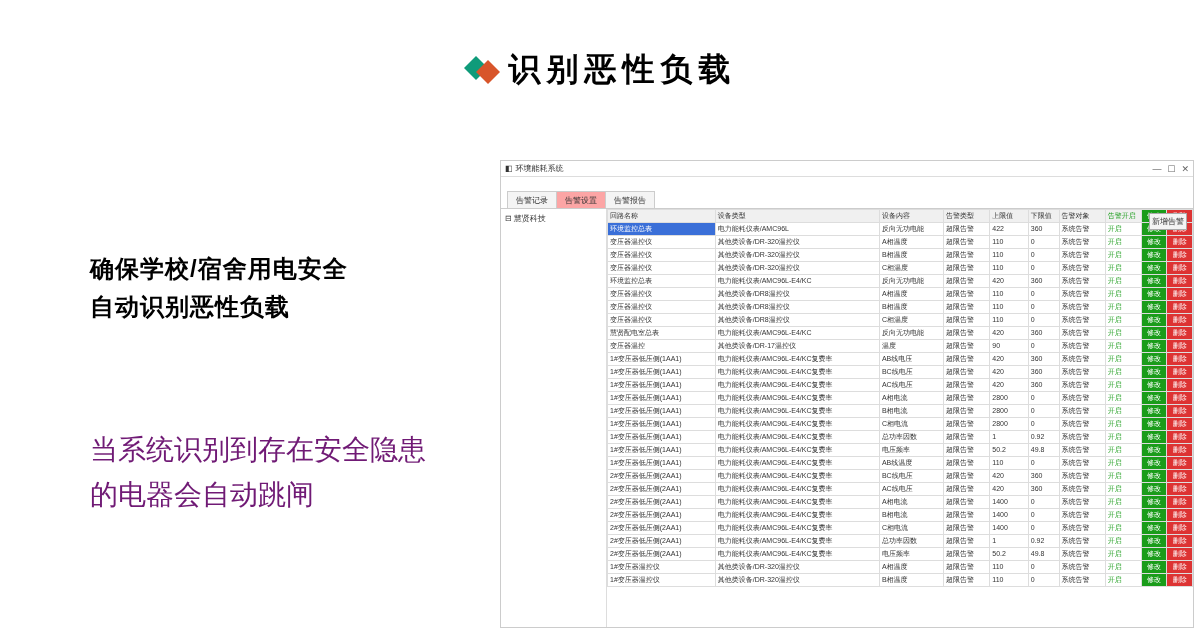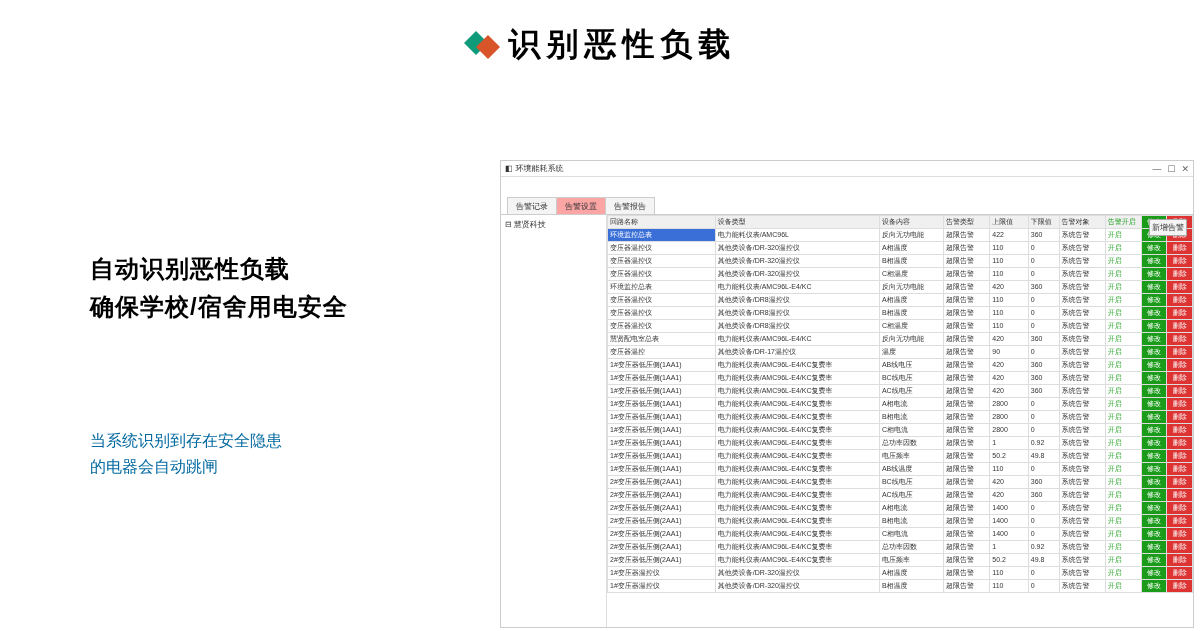--- a/index.html
+++ b/index.html
@@ -1,36 +1,36 @@
 <!DOCTYPE html>
 <html><head>
 <meta charset="utf-8">
 <style>
 *{margin:0;padding:0;box-sizing:border-box}
 body{width:1200px;height:631px;background:#fff;font-family:"Microsoft YaHei",Arial,sans-serif;position:relative;overflow:hidden}
-.hero{display:flex;align-items:center;justify-content:center;gap:5px;padding-top:23px;padding-bottom:24px}
+.hero{display:flex;align-items:center;justify-content:center;gap:5px;padding-top:48px;padding-bottom:24px}
 .logo{width:40px;height:40px;position:relative}
 .logo svg{width:40px;height:40px}
 .hero-title{font-size:32px;font-weight:700;letter-spacing:6px;color:#000}
 .left{position:absolute;left:90px;top:250px;width:360px}
 .sub1{font-size:24px;font-weight:700;color:#000;line-height:1.6;letter-spacing:1px}
-.sub2{position:absolute;left:90px;top:428px;font-size:16px;color:#0369a1;line-height:1.6;width:340px}
+.sub2{position:absolute;left:90px;top:428px;font-size:28px;color:#701a75;line-height:1.6;width:340px}
 .app{position:absolute;left:500px;top:160px;width:694px;height:468px;border:1px solid #ccc;background:#fff;font-size:8px;color:#333;display:flex;flex-direction:column}
 .titlebar{height:16px;display:flex;align-items:center;padding:0 4px;border-bottom:1px solid #ddd;justify-content:space-between}
 .titlebar .tl{display:flex;align-items:center;gap:3px}
 .titlebar .wc{display:flex;gap:6px;font-size:9px;color:#666}
 .menubar{height:22px;display:flex;border-bottom:1px solid #ccc}
 .menubar .mi{width:40px;display:flex;align-items:center;justify-content:center;border-right:1px solid #ccc;font-size:8px}
 .menubar .sp{flex:1}
 .menubar .mr{display:flex}
 .menubar .mr .mi{position:relative}
 .badge{position:absolute;top:2px;right:4px;width:5px;height:5px;background:#d00;border-radius:50%}
 .body{flex:1;display:flex}
 .tree{width:106px;border-right:1px solid #ddd;padding:4px;font-size:8px}
-.tabs{height:18px;display:flex;align-items:flex-end;gap:0;padding-left:6px;margin-top:20px}
+.tabs{height:18px;display:flex;align-items:flex-end;gap:0;padding-left:6px;margin-top:14px}
 .tab{padding:3px 8px;border:1px solid #ccc;border-bottom:none;font-size:8px;background:#f4f4f4;margin-right:-1px}
 .tab.active{background:#fca5a5}
 .main{flex:1;display:flex;flex-direction:column;position:relative}
 .tablewrap{flex:1;overflow:hidden;border-top:1px solid #ccc;margin-top:-1px;position:relative}
 .right-btn{position:absolute;right:6px;top:4px;border:1px solid #aaa;padding:2px 2px;font-size:8px;background:#f4f4f4}
 table{border-collapse:collapse;width:100%;font-size:7px;table-layout:fixed}
 th,td{border:0.5px solid #ddd;padding:1px 2px;height:10px;line-height:10px;text-align:left;overflow:hidden;white-space:nowrap}
 th{background:#f0f0f0;font-weight:400}
 .c-name{width:84px}
 .c-dev{width:128px}
@@ -52,22 +52,22 @@
   <div class="logo">
     <svg viewBox="0 0 40 40">
         <polygon points="12,6 24,18 12,30 0,18" fill="#0f9b7a"></polygon>
         <polygon points="24,10 36,22 24,34 12,22" fill="#d8552a"></polygon>
       </svg>
   </div>
   <div class="hero-title">识别恶性负载</div>
 </div>
 
 <div class="left">
+  <div class="sub1">确保学校/宿舍用电安全</div>
   <div class="sub1">自动识别恶性负载</div>
-  <div class="sub1">确保学校/宿舍用电安全</div>
 </div>
 <div class="sub2">
   <div>当系统识别到存在安全隐患</div>
   <div>的电器会自动跳闸</div>
 </div>
 
 <div class="app">
   <div class="titlebar">
     <div class="tl">
       <span>◧</span>

